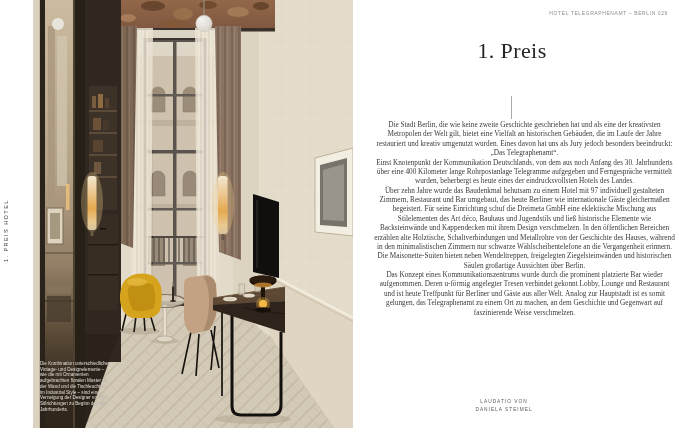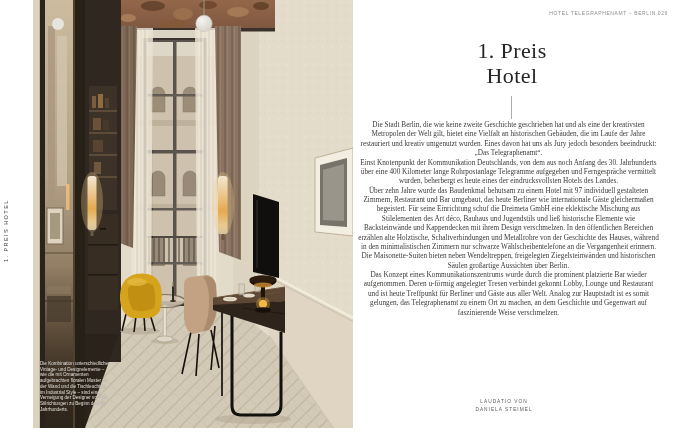--- a/index.html
+++ b/index.html
@@ -13,21 +13,21 @@
   .spine-label{position:absolute;left:3px;top:176px;height:110px;width:12px;
         writing-mode:vertical-rl;transform:rotate(180deg);
         font-family:"Liberation Sans",sans-serif;font-size:5.6px;letter-spacing:1.4px;
         color:#3c3b39;text-align:center;}
   .running-header{position:absolute;right:11px;top:10px;
         font-family:"Liberation Sans",sans-serif;font-size:5px;letter-spacing:.6px;
         color:#8d8d8d;}
   .title-block{position:absolute;left:372px;top:39px;width:280px;text-align:center;
         font-size:22px;line-height:1.12;color:#262524;letter-spacing:.4px;}
   .title-divider{position:absolute;left:511px;top:96px;width:1px;height:23px;background:#ababab;}
-  .body-text{position:absolute;left:358px;top:121px;width:301px;text-align:center;
+  .body-text{position:absolute;left:374px;top:121px;width:301px;text-align:center;
         font-size:7.25px;line-height:1.295;color:#3c3b39;}
   .body-text p{margin:0;}
   .footer-credit{position:absolute;left:368px;top:398px;width:272px;text-align:center;
         font-family:"Liberation Sans",sans-serif;font-size:4.8px;letter-spacing:1px;
         color:#5a5a5a;line-height:1.6;}
 </style>
 </head>
 <body>
 
 <div class="page">
@@ -263,21 +263,20 @@
   </div>
 
   <div class="photo-caption">Die Kombination unterschiedlicher Vintage- und Designelemente – wie die mit Ornamenten aufgebrachten floralen Muster an der Wand und die Tischleuchten im Industrial Style – sind eine Verneigung der Designer vor den Stilrichtungen zu Beginn des 20. Jahrhunderts.</div>
 
   <div class="spine-label">1. PREIS HOTEL</div>
 
   <div class="running-header">HOTEL TELEGRAPHENAMT – BERLIN 029</div>
 
   <div class="title-block">
     <div>1. Preis</div>
-    <div>Hotel</div>
   </div>
   <div class="title-divider"></div>
 
   <div class="body-text">
     <p>Die Stadt Berlin, die wie keine zweite Geschichte geschrieben hat und als eine der kreativsten Metropolen der Welt gilt, bietet eine Vielfalt an historischen Gebäuden, die im Laufe der Jahre restauriert und kreativ umgenutzt wurden. Eines davon hat uns als Jury jedoch besonders beeindruckt: „Das Telegraphenamt“.</p>
     <p>Einst Knotenpunkt der Kommunikation Deutschlands, von dem aus noch Anfang des 30. Jahrhunderts über eine 400 Kilometer lange Rohrpostanlage Telegramme aufgegeben und Ferngespräche vermittelt wurden, beherbergt es heute eines der eindrucksvollsten Hotels des Landes.</p>
     <p>Über zehn Jahre wurde das Baudenkmal behutsam zu einem Hotel mit 97 individuell gestalteten Zimmern, Restaurant und Bar umgebaut, das heute Berliner wie internationale Gäste gleichermaßen begeistert. Für seine Einrichtung schuf die Dreimeta GmbH eine eklektische Mischung aus Stilelementen des Art déco, Bauhaus und Jugendstils und ließ historische Elemente wie Backsteinwände und Kappendecken mit ihrem Design verschmelzen. In den öffentlichen Bereichen erzählen alte Holztische, Schaltverbindungen und Metallrohre von der Geschichte des Hauses, während in den minimalistischen Zimmern nur schwarze Wählscheibentelefone an die Vergangenheit erinnern. Die Maisonette-Suiten bieten neben Wendeltreppen, freigelegten Ziegelsteinwänden und historischen Säulen großartige Aussichten über Berlin.</p>
     <p>Das Konzept eines Kommunikationszentrums wurde durch die prominent platzierte Bar wieder aufgenommen. Deren u-förmig angelegter Tresen verbindet gekonnt Lobby, Lounge und Restaurant und ist heute Treffpunkt für Berliner und Gäste aus aller Welt. Analog zur Hauptstadt ist es somit gelungen, das Telegraphenamt zu einem Ort zu machen, an dem Geschichte und Gegenwart auf faszinierende Weise verschmelzen.</p>
   </div>
 

